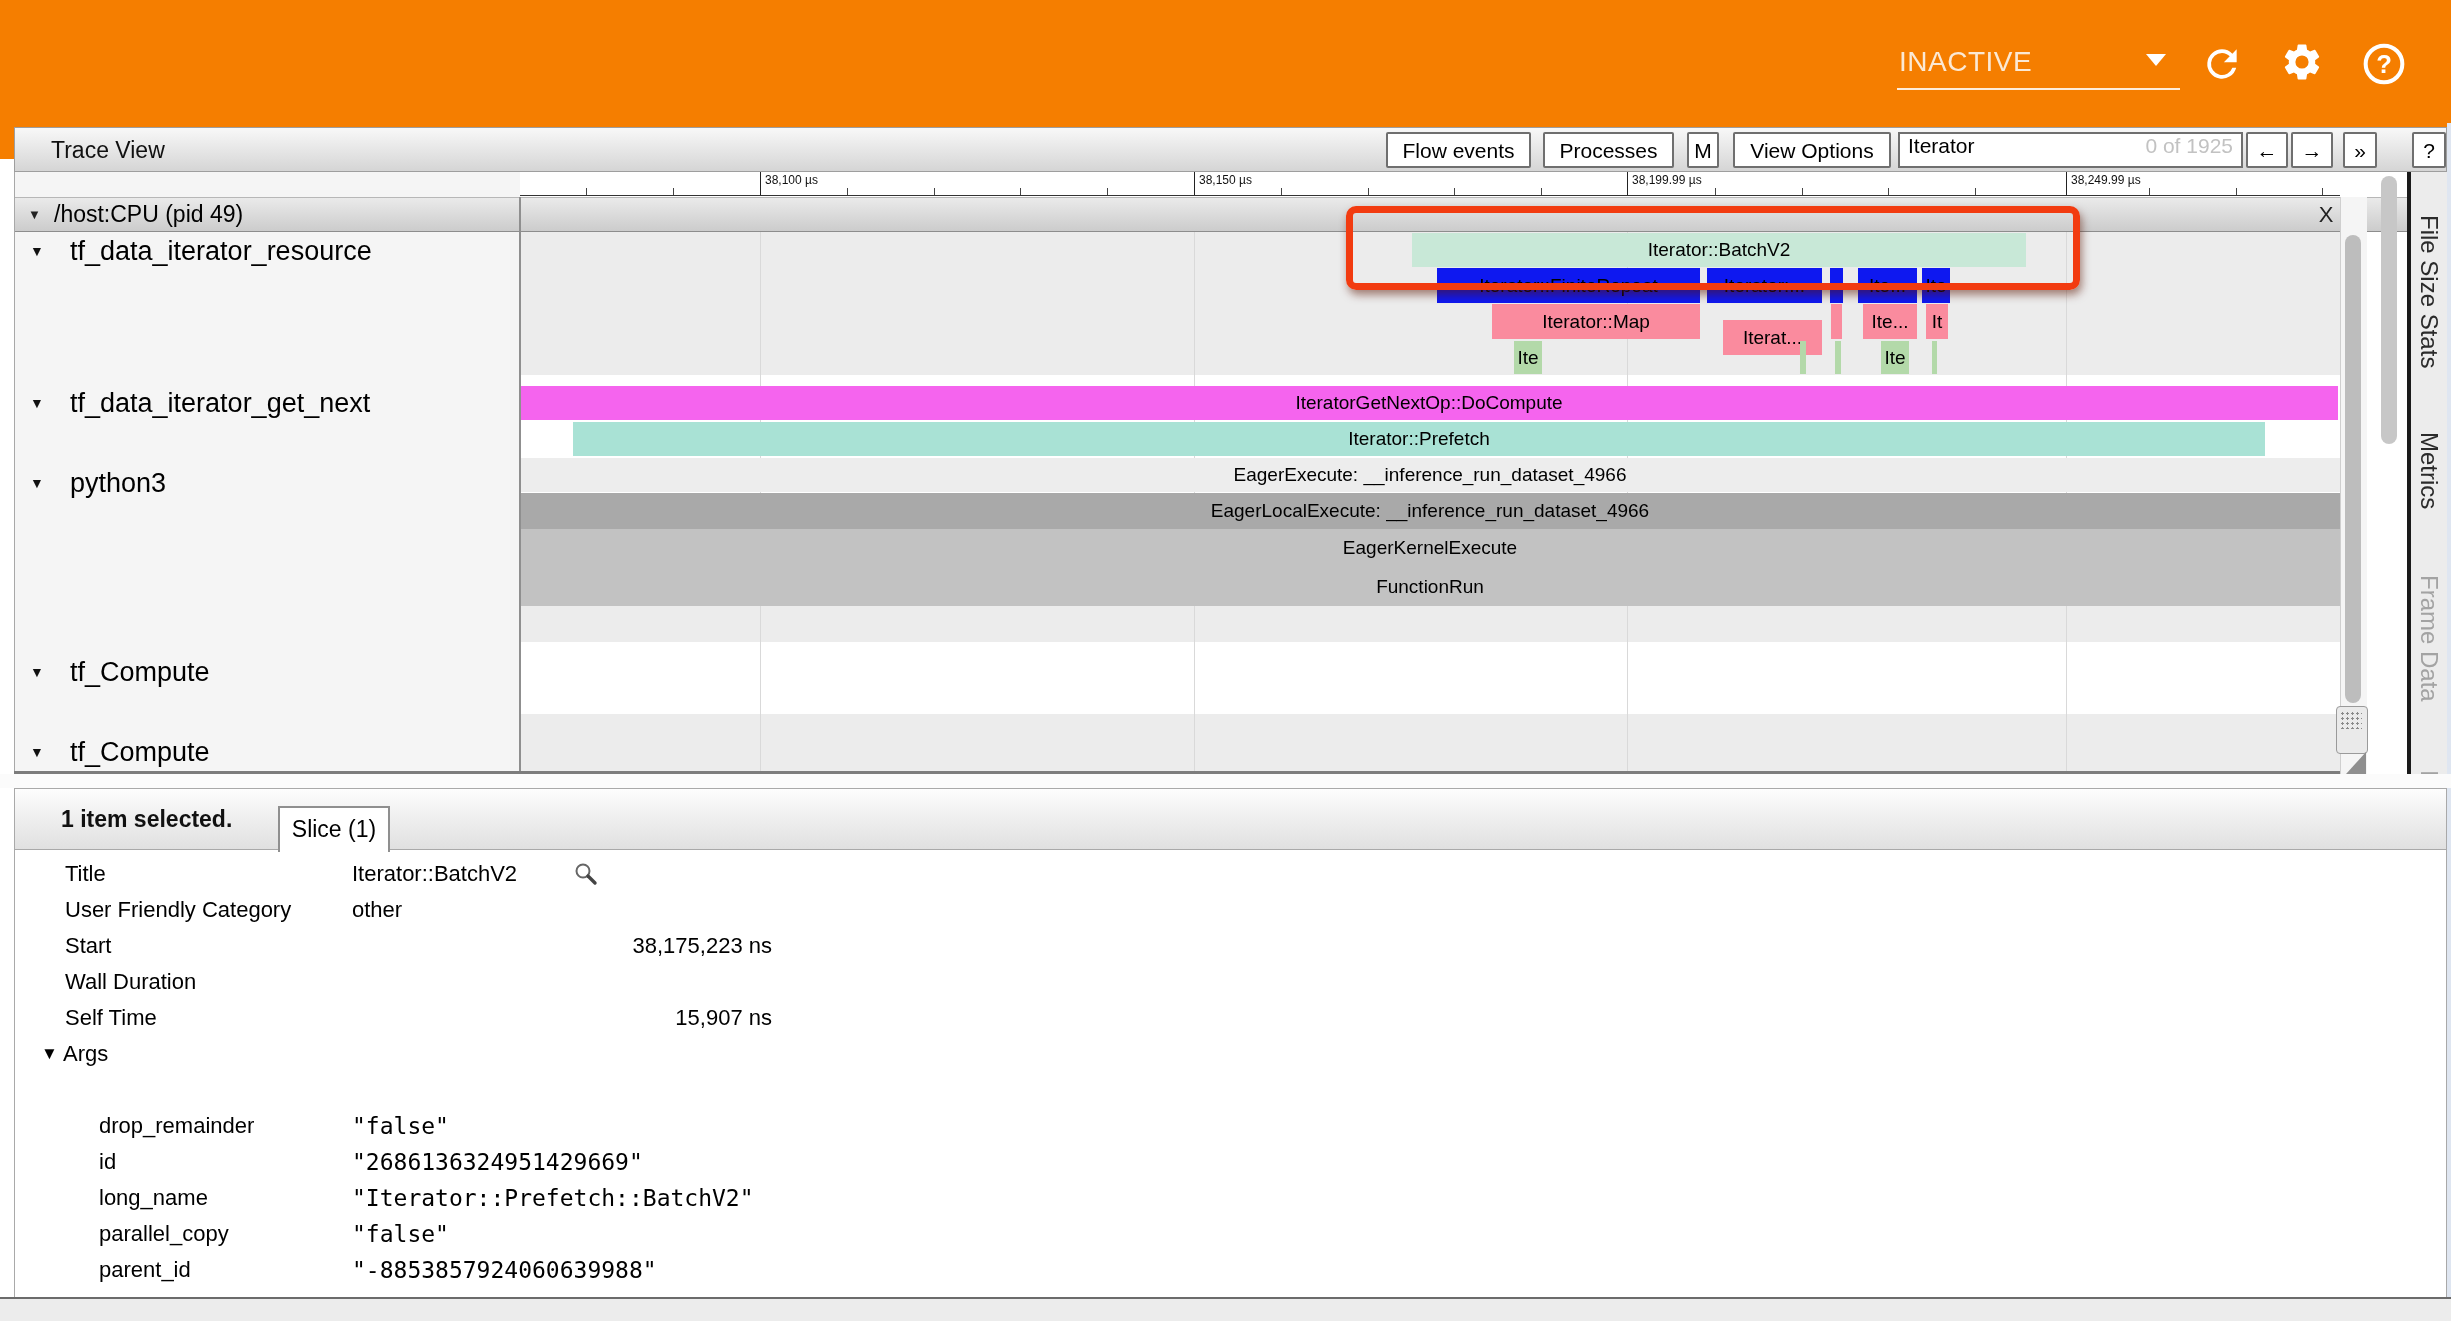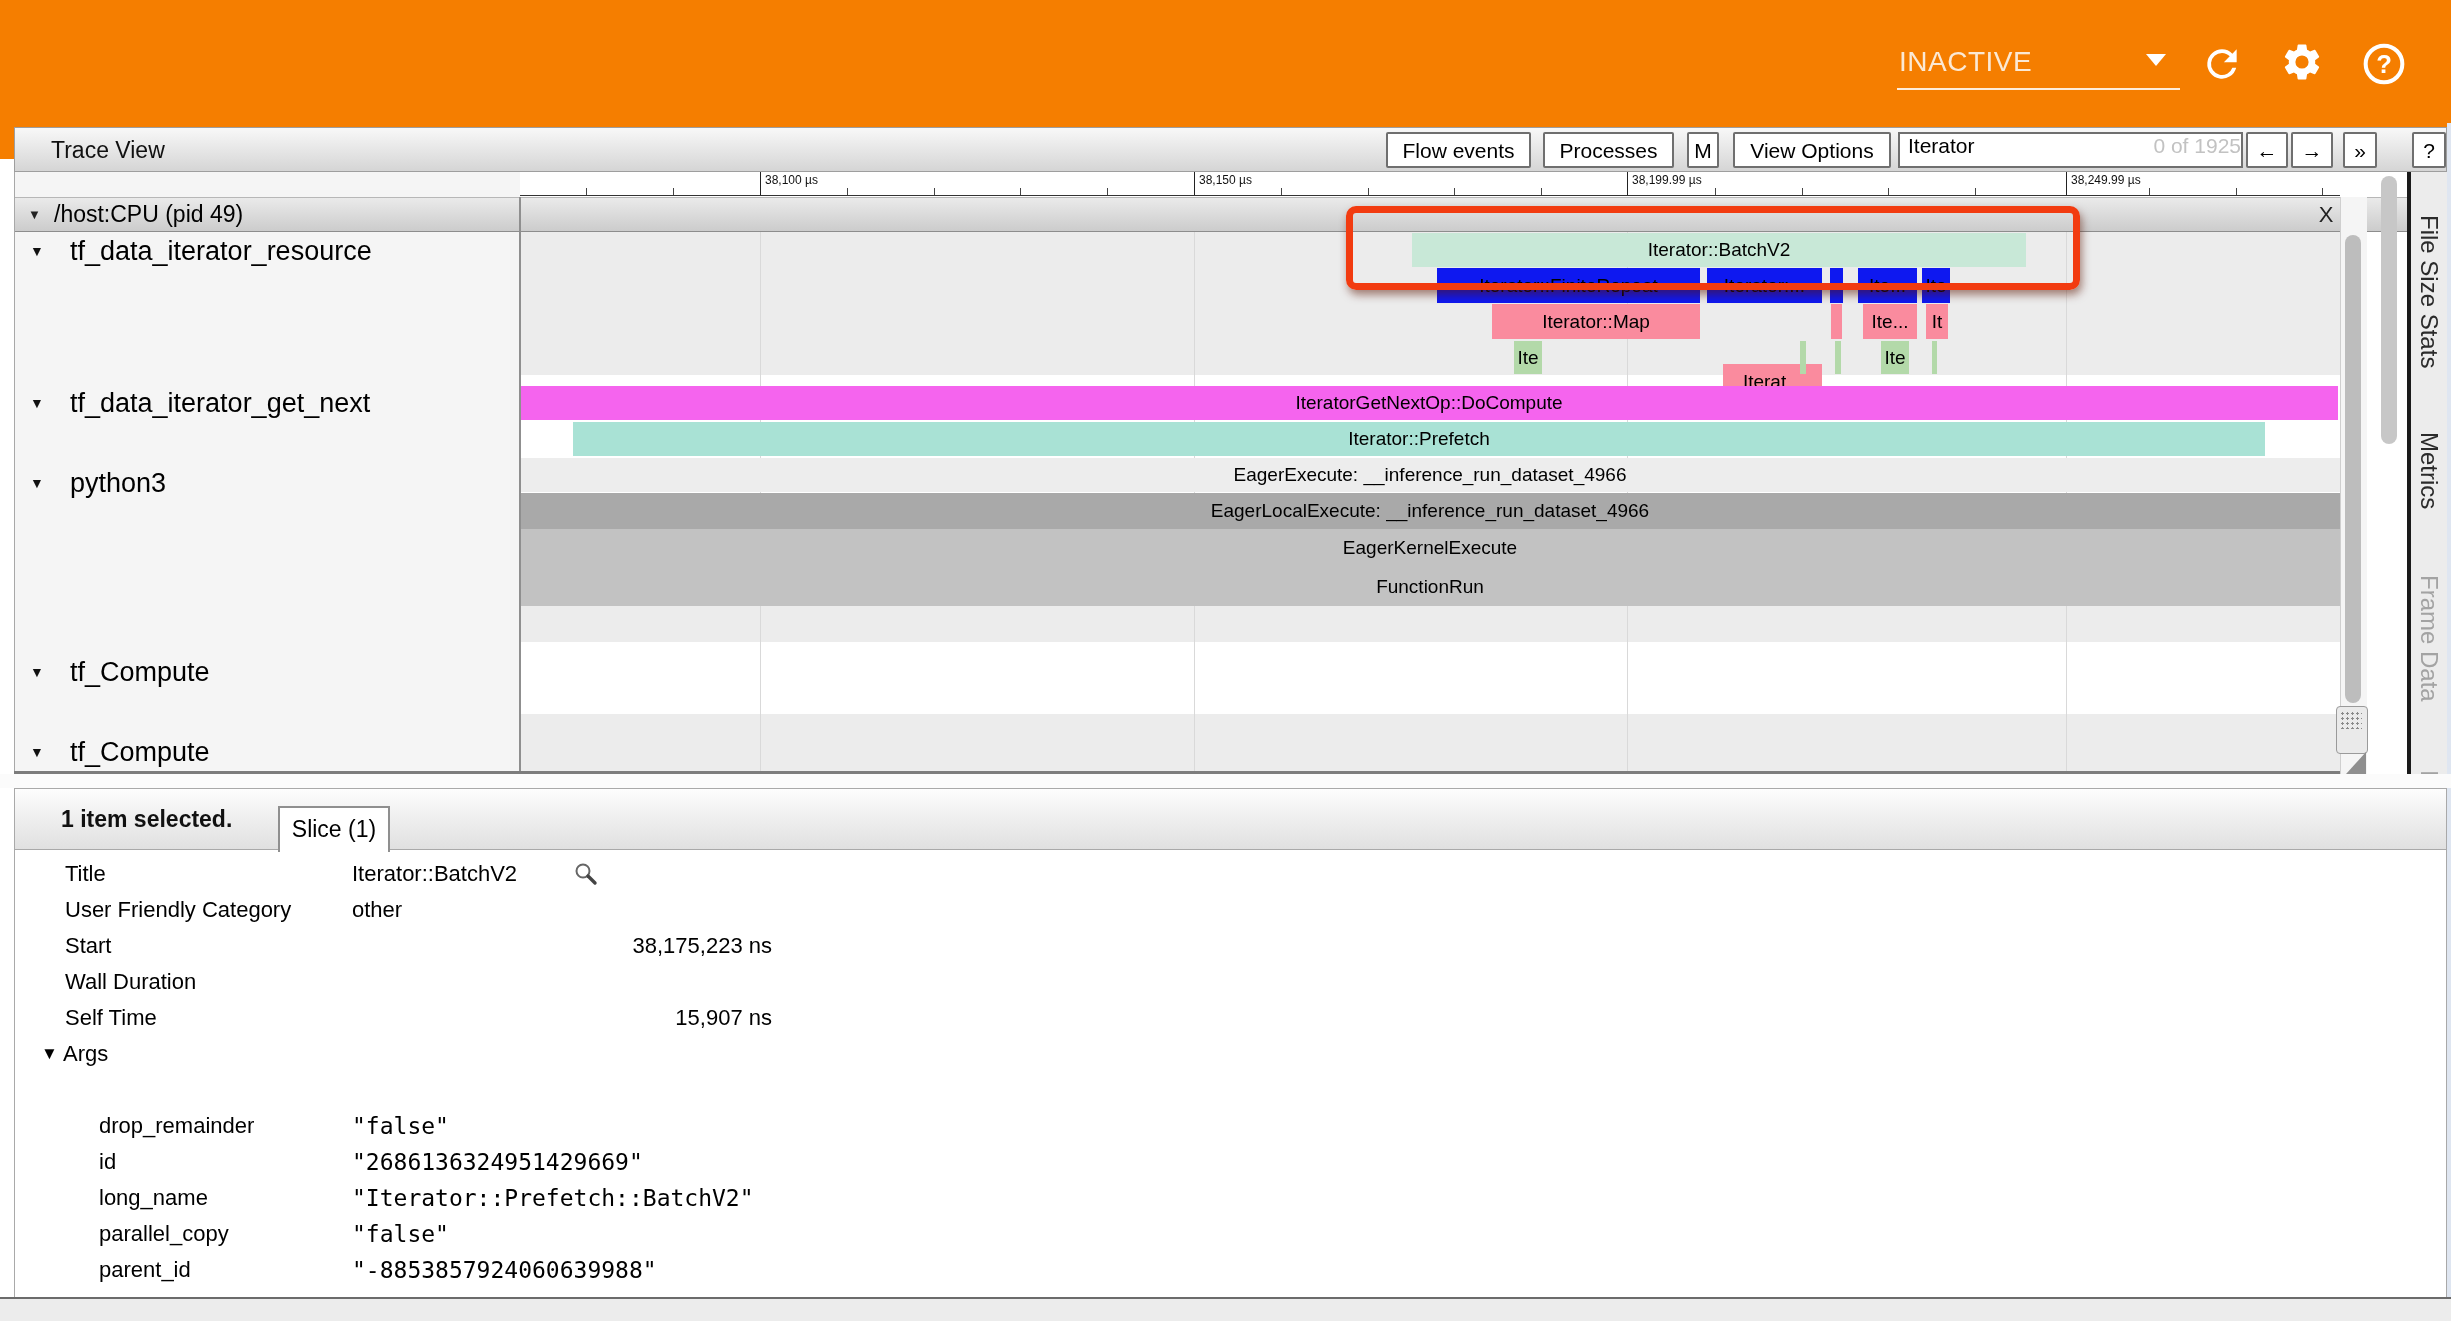--- a/index.html
+++ b/index.html
@@ -18,21 +18,21 @@
 
   
   .toolbar{left:14px;top:127px;width:2433px;height:45px;
     background:linear-gradient(#f8f8f8,#d5d5d5);border:1px solid #9e9e9e;box-sizing:border-box;}
   .tv-title{position:absolute;left:36px;top:9px;font-size:23px;color:#111;}
   .tbtn{position:absolute;top:4px;height:36px;line-height:34px;text-align:center;font-size:21px;
     background:#fff;border:2px solid #6f6f6f;border-radius:2px;box-sizing:border-box;cursor:pointer;color:#000;}
   .searchbox{position:absolute;top:4px;height:36px;background:#fff;border:2px solid #6f6f6f;
     box-sizing:border-box;display:flex;align-items:flex-start;}
   .search-val{font-size:21px;padding-left:8px;flex:1;color:#000;}
-  .search-count{font-size:21px;color:#c2c2c2;}
+  .search-count{font-size:21px;color:#c2c2c2;padding-right:8px;}
 
   
   .labelcol{left:14px;top:172px;width:506px;height:603px;background:#f5f5f5;}
   .trace-lborder{left:14px;top:172px;width:1px;height:614px;background:#a8a8a8;}
   .coldivider{left:519px;top:197px;width:2px;height:578px;background:#8f8f8f;}
   .tl-base{left:520px;top:197px;width:1820px;height:578px;background:#ffffff;}
   .band{position:absolute;left:520px;width:1820px;}
   .gridline{position:absolute;top:197px;width:1px;height:574px;}
   .tickM{position:absolute;top:172px;width:1px;height:24px;background:#222;}
   .tickm{position:absolute;top:188px;width:1px;height:8px;background:#444;}
@@ -174,21 +174,21 @@
     </div>
   <div class="abs ruler-base"></div>
   <div id="bars" class="abs">
       <div class="bar" style="left: 1412px; top: 233px; width: 614px; height: 34px; background: rgb(200, 232, 215);">Iterator::BatchV2</div>
       <div class="bar" style="left: 1437px; top: 268px; width: 263px; height: 35px; background: rgb(14, 24, 240);">Iterator::FiniteRepeat</div>
       <div class="bar" style="left: 1707px; top: 268px; width: 115px; height: 35px; background: rgb(14, 24, 240);">Iterator:...</div>
       <div class="bar" style="left: 1830px; top: 268px; width: 13px; height: 35px; background: rgb(14, 24, 240);"></div>
       <div class="bar" style="left: 1858px; top: 268px; width: 59px; height: 35px; background: rgb(14, 24, 240);">Ite...</div>
       <div class="bar" style="left: 1922px; top: 268px; width: 28px; height: 35px; background: rgb(14, 24, 240);">Ite</div>
       <div class="bar" style="left: 1492px; top: 304px; width: 208px; height: 35px; background: rgb(250, 139, 158);">Iterator::Map</div>
-      <div class="bar" style="left: 1723px; top: 320px; width: 99px; height: 35px; background: rgb(250, 139, 158); margin-top: 44px;">Iterat...</div>
+      <div class="bar" style="left: 1723px; top: 320px; width: 99px; height: 35px; background: rgb(250, 139, 158);">Iterat...</div>
       <div class="bar" style="left: 1831px; top: 304px; width: 11px; height: 35px; background: rgb(250, 139, 158);"></div>
       <div class="bar" style="left: 1863px; top: 304px; width: 54px; height: 35px; background: rgb(250, 139, 158);">Ite...</div>
       <div class="bar" style="left: 1926px; top: 304px; width: 22px; height: 35px; background: rgb(250, 139, 158);">It</div>
       <div class="bar" style="left: 1514px; top: 341px; width: 28px; height: 33px; background: rgb(179, 217, 169);">Ite</div>
       <div class="bar" style="left: 1800px; top: 341px; width: 6px; height: 33px; background: rgb(179, 217, 169);"></div>
       <div class="bar" style="left: 1835px; top: 341px; width: 6px; height: 33px; background: rgb(179, 217, 169);"></div>
       <div class="bar" style="left: 1881px; top: 341px; width: 28px; height: 33px; background: rgb(179, 217, 169);">Ite</div>
       <div class="bar" style="left: 1932px; top: 341px; width: 5px; height: 33px; background: rgb(179, 217, 169);"></div>
       <div class="bar" style="left: 520px; top: 386px; width: 1818px; height: 34px; background: rgb(245, 100, 238);">IteratorGetNextOp::DoCompute</div>
       <div class="bar" style="left: 573px; top: 422px; width: 1692px; height: 34px; background: rgb(169, 226, 213);">Iterator::Prefetch</div>

